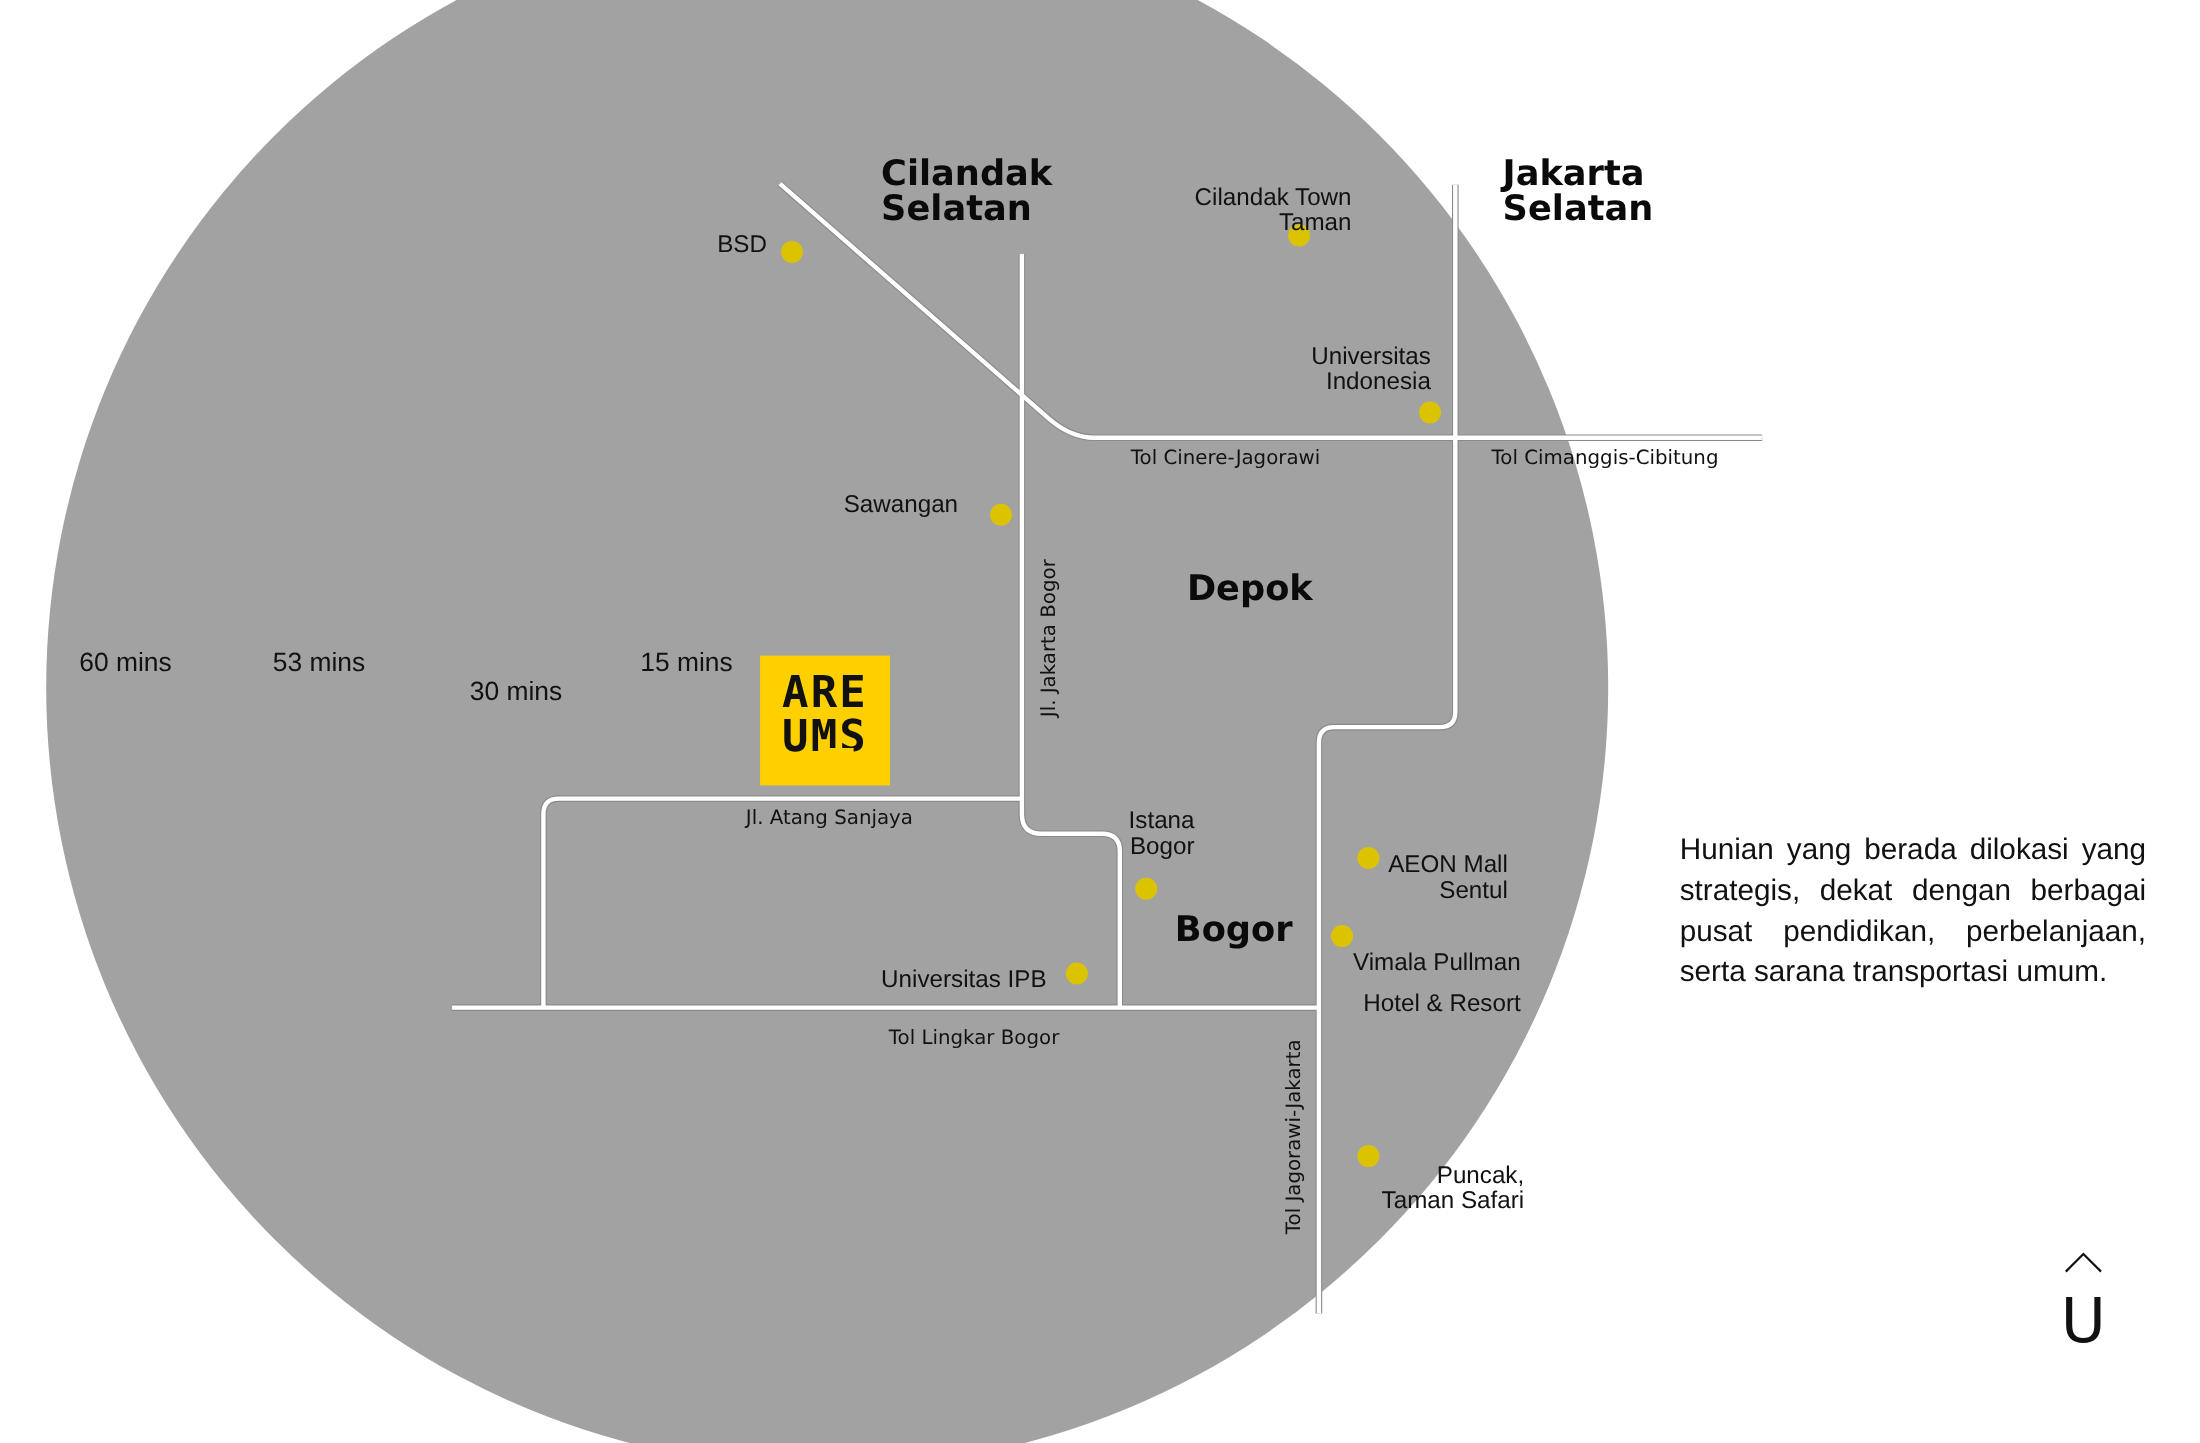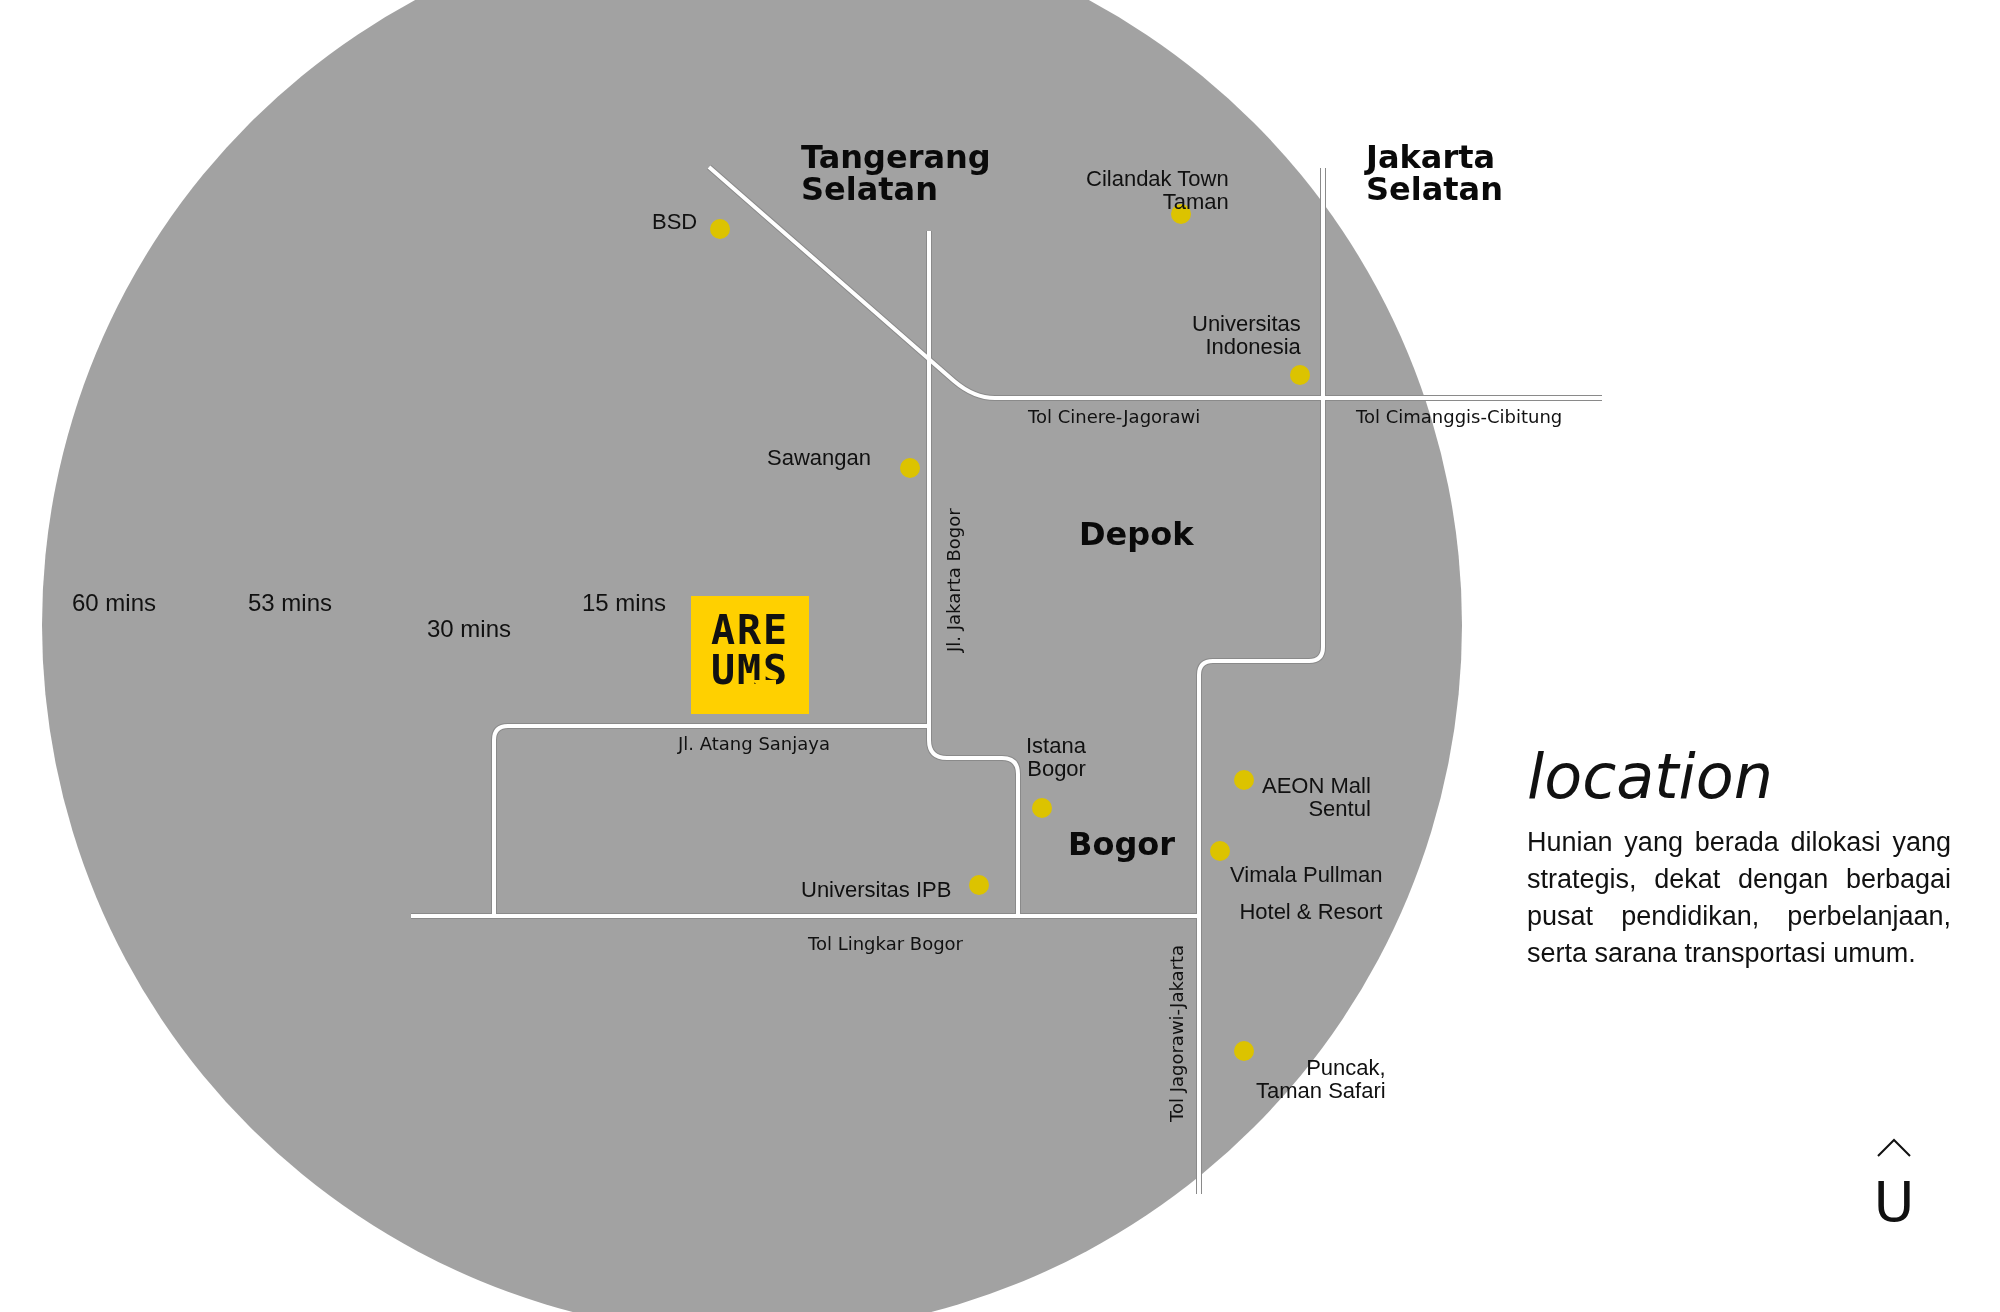--- a/index.html
+++ b/index.html
@@ -57,21 +57,21 @@
 
 <div id="logo">
   <div id="logo-text">
     <div>ARE</div>
     <div>UMS</div>
   </div>
 </div>
 <div id="logo-tail"></div>
 
 <div class="lbl region" style="left:801px; top:141px;">
-  <div>Tangerang</div>
+  <div>Cilandak</div>
   <div>Selatan</div>
 </div>
 <div class="lbl region" style="left:1366px; top:141px;">
   <div>Jakarta</div>
   <div>Selatan</div>
 </div>
 <div class="lbl region" style="left:1079px; top:518px;">Depok</div>
 <div class="lbl region" style="left:1068px; top:828px;">Bogor</div>
 
 <div class="lbl road" style="left:1028px; top:408px;">Tol Cinere-Jagorawi</div>
@@ -120,21 +120,20 @@
   <div>Hotel &amp; Resort</div>
 </div>
 
 <div class="dot" style="left:1234px; top:1041px;"></div>
 <div class="lbl poi" style="left:1256px; top:1056px;">
   <div>Puncak,</div>
   <div>Taman Safari</div>
 </div>
 
 <div id="info">
-  <div id="info-title2">location</div>
   <div id="info-body">Hunian yang berada dilokasi yang strategis, dekat dengan berbagai pusat pendidikan, perbelanjaan, serta sarana transportasi umum.</div>
 </div>
 
 <div id="nav">
   <svg id="nav-up" viewBox="0 0 44 28" xmlns="http://www.w3.org/2000/svg">
     <polyline points="6,24 22,8 38,24" fill="none" stroke="#111" stroke-width="2"></polyline>
   </svg>
   <span id="nav-letter">U</span>
 </div>
 

